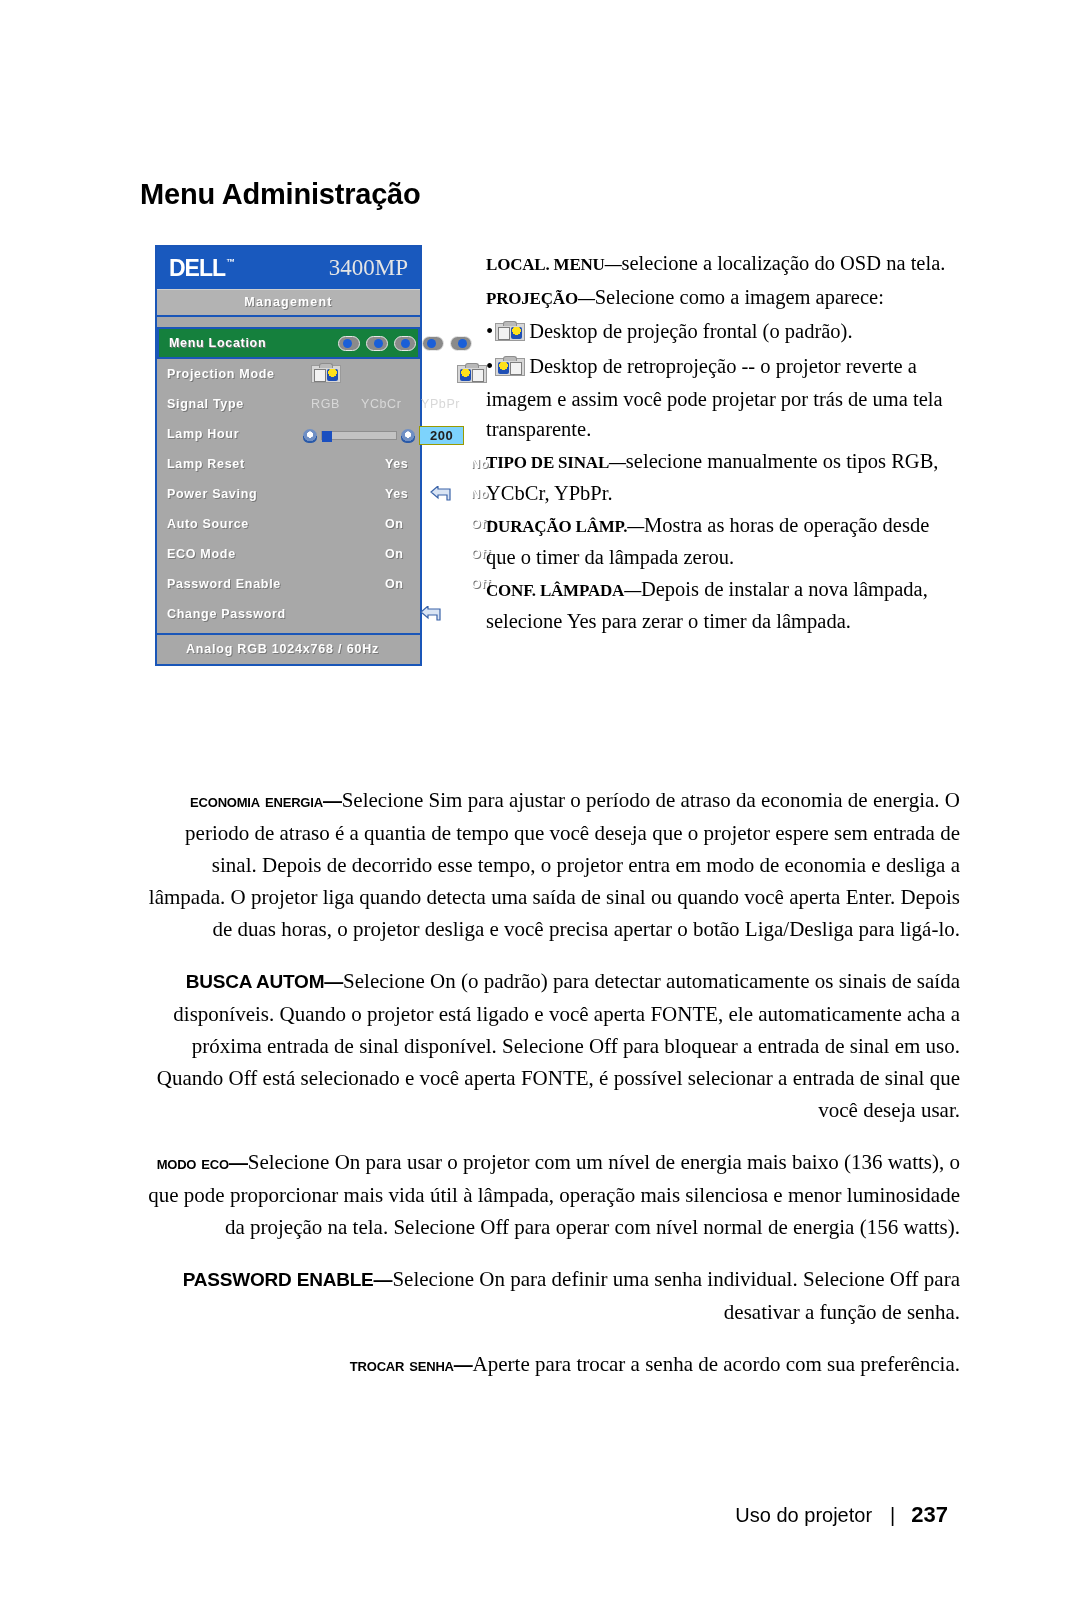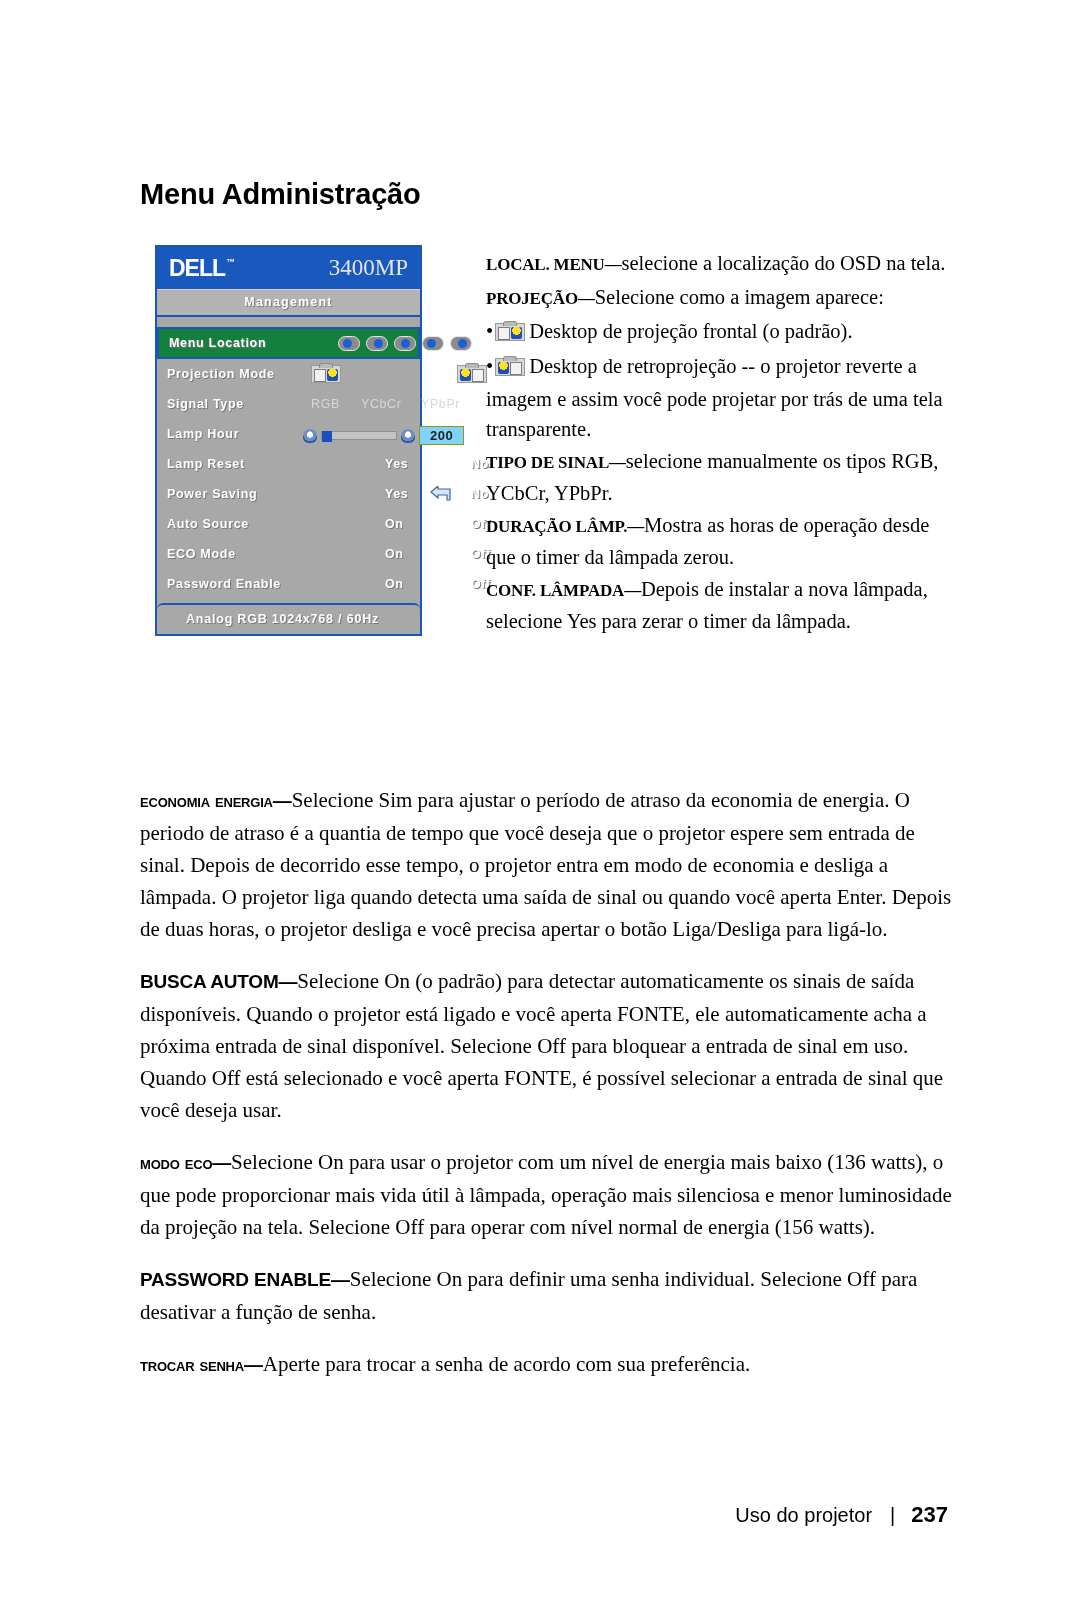--- a/index.html
+++ b/index.html
@@ -242,21 +242,20 @@
   .osd-footer {
     background: #a8a8a8;
     border-top: 2px solid #1a56b8;
     color: #ffffff;
     text-align: center;
     font-size: 12.5px;
     font-weight: bold;
     letter-spacing: 0.8px;
     padding: 7px 12px 8px 0;
     text-shadow: 1px 1px 0 #787878;
-    border-radius: 6px;
   }
 
   
   .right-col {
     position: absolute;
     left: 486px;
     top: 248px;
     width: 468px;
     font-family: "Liberation Serif", serif;
     font-size: 20.5px;
@@ -284,21 +283,21 @@
 
   
   .body-col {
     position: absolute;
     left: 140px;
     top: 784px;
     width: 820px;
     font-family: "Liberation Serif", serif;
     font-size: 21px;
     line-height: 32px;
-    text-align: left;
+    text-align: right;
     color: #000;
   }
   .body-col p { margin: 0 0 20px 0; }
   .term-sc {
     font-family: "Liberation Sans", sans-serif;
     font-weight: bold;
     font-size: 19px;
     font-variant: small-caps;
     text-transform: lowercase;
     letter-spacing: -0.2px;
@@ -464,20 +463,32 @@
       </div>
 
       <div class="osd-row">
         <span class="osd-label">Password Enable</span>
         <span class="osd-values">
           <span class="osd-val pos-b">On</span>
           <span class="osd-val" style="left:162px;">Off</span>
         </span>
       </div>
 
+      <div class="osd-row">
+        <span class="osd-label">Change Password</span>
+        <span class="osd-values">
+          <span class="osd-val" style="left:110px; top:7px;">
+            <span class="enter-icon">
+              <svg width="22" height="15" viewBox="0 0 22 15">
+                <path d="M21 3 L9 3 L9 0 L2 6 L9 12 L9 9 L18 9 L18 14 L21 14 Z" fill="#d9e4f4" stroke="#3a63a8" stroke-width="1.2"></path>
+              </svg>
+            </span>
+          </span>
+        </span>
+      </div>
 
 
     </div>
 
     <div class="osd-footer">Analog RGB 1024x768 / 60Hz</div>
   </div>
 
   <div class="right-col">
 
     <p>

